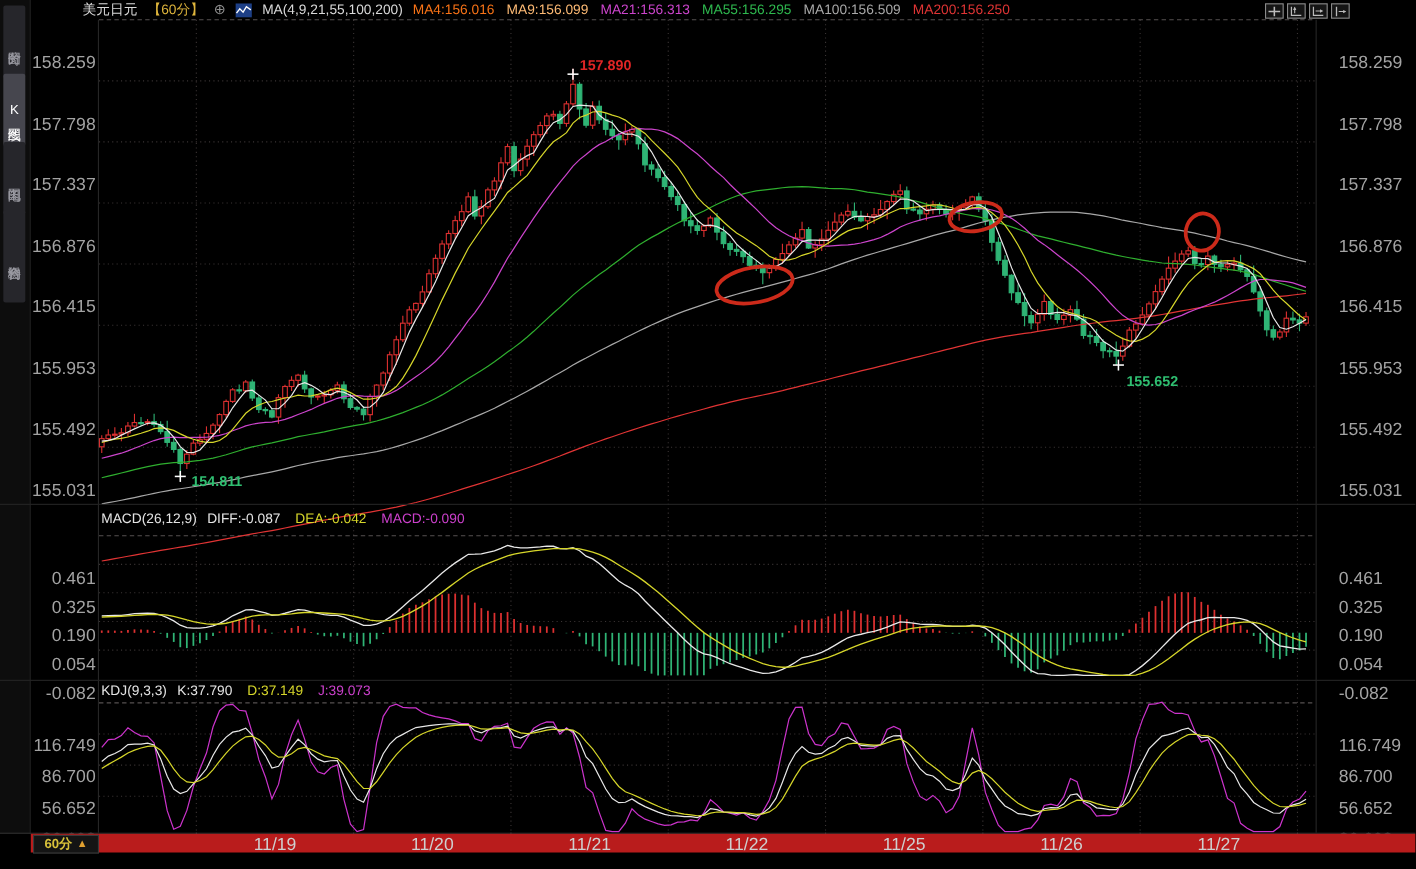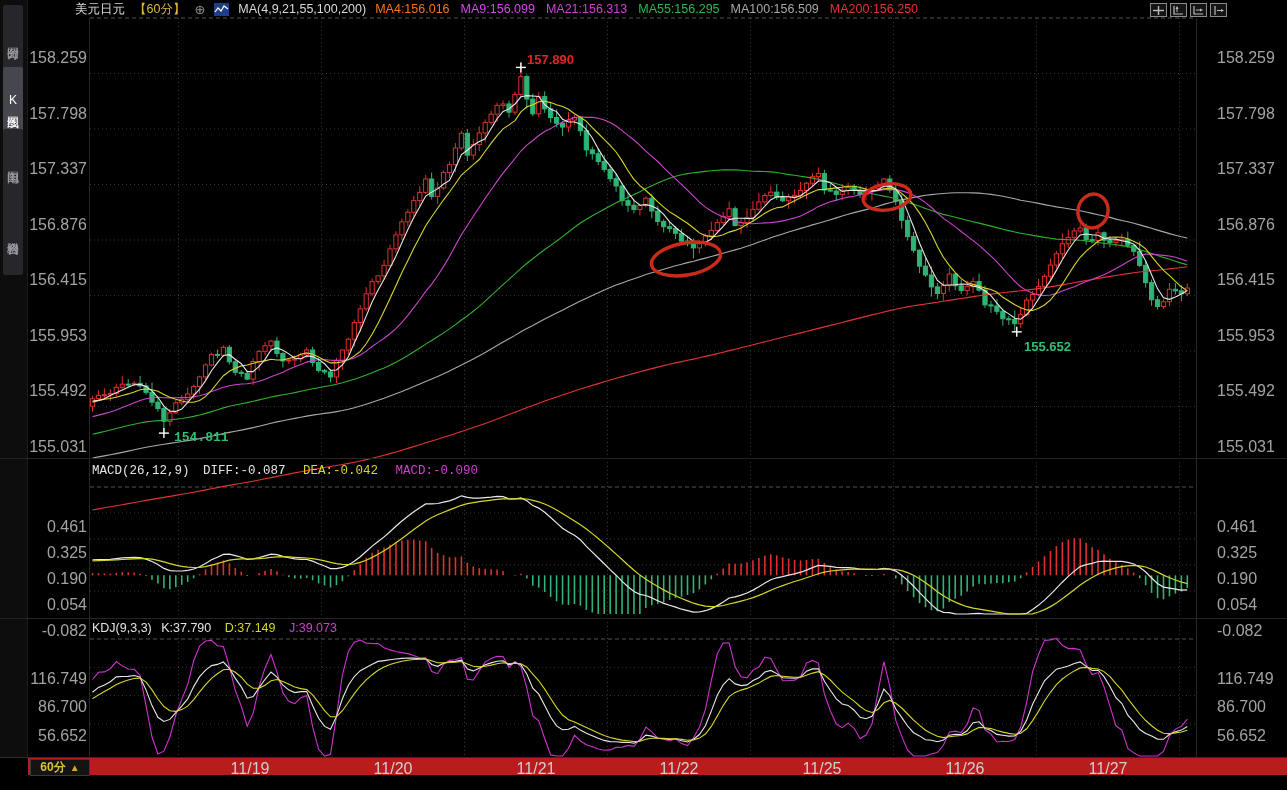--- a/index.html
+++ b/index.html
@@ -683,21 +683,21 @@
     <span class="tb-plus">⊕</span>
     <span style="display:inline-flex;">
       <svg width="15" height="13">
           <rect x="0" y="0" width="15" height="13" fill="#1d3f86"></rect>
           <polyline points="1,9 4,5 7,8 10,3 14,6" fill="none" stroke="#ffffff" stroke-width="1.2"></polyline>
         </svg>
     </span>
     <span>MA(4,9,21,55,100,200)</span>
     <span id="ma-values" style="display:inline-flex;gap:11px;">
         <span style="color: #f97316;">MA4:156.016</span>
-        <span style="color: #d946ef;">MA9:156.099</span>
+        <span style="color: #fdba74;">MA9:156.099</span>
         <span style="color: rgb(204, 68, 204);">MA21:156.313</span>
         <span style="color: rgb(46, 184, 78);">MA55:156.295</span>
         <span style="color: rgb(168, 168, 168);">MA100:156.509</span>
         <span style="color: rgb(224, 52, 52);">MA200:156.250</span>
       </span>
   </div>
 
   <div class="topbar-icons">
     <span class="tb-icon">
       <svg width="11" height="9">
@@ -758,36 +758,36 @@
       <div class="axis-lab axis-left" style="top: 632px;">116.749</div>
       <div class="axis-lab axis-right" style="top: 632px;">116.749</div>
       <div class="axis-lab axis-left" style="top: 660.3px;">86.700</div>
       <div class="axis-lab axis-right" style="top: 660.3px;">86.700</div>
       <div class="axis-lab axis-left" style="top: 688.599px;">56.652</div>
       <div class="axis-lab axis-right" style="top: 688.599px;">56.652</div>
       <div class="axis-lab axis-left" style="top: 716.899px;">26.603</div>
       <div class="axis-lab axis-right" style="top: 716.899px;">26.603</div>
     </div>
 
-  <div class="panel-label" style="top:464px;font-family:Liberation Mono, monospace;">
+  <div class="panel-label" style="top:464px;">
     <span>MACD(26,12,9)</span>
     <span class="lab-white">DIFF:-0.087</span>
     <span class="lab-yellow">DEA:-0.042</span>
     <span class="lab-magenta">MACD:-0.090</span>
   </div>
 
   <div class="panel-label" style="top:621px;">
     <span>KDJ(9,3,3)</span>
     <span class="lab-white">K:37.790</span>
     <span class="lab-yellow">D:37.149</span>
     <span class="lab-magenta">J:39.073</span>
   </div>
 
   <div class="anno anno-red" style="left:527px;top:52px;">157.890</div>
-  <div class="anno anno-green" style="left:174px;top:430px;font-family:Liberation Mono, monospace;">154.811</div>
+  <div class="anno anno-green" style="left:174px;top:430px;">154.811</div>
   <div class="anno anno-green" style="left:1024px;top:339px;">155.652</div>
 
   <div class="hline" style="top:458px;"></div>
   <div class="hline" style="top:618px;"></div>
   <div class="hline" style="top:757px;background:#2e2e2e;"></div>
 
   <div class="time-row">
     <div class="period-box">
       <span>60分</span>
       <span class="period-arrow">▲</span>

